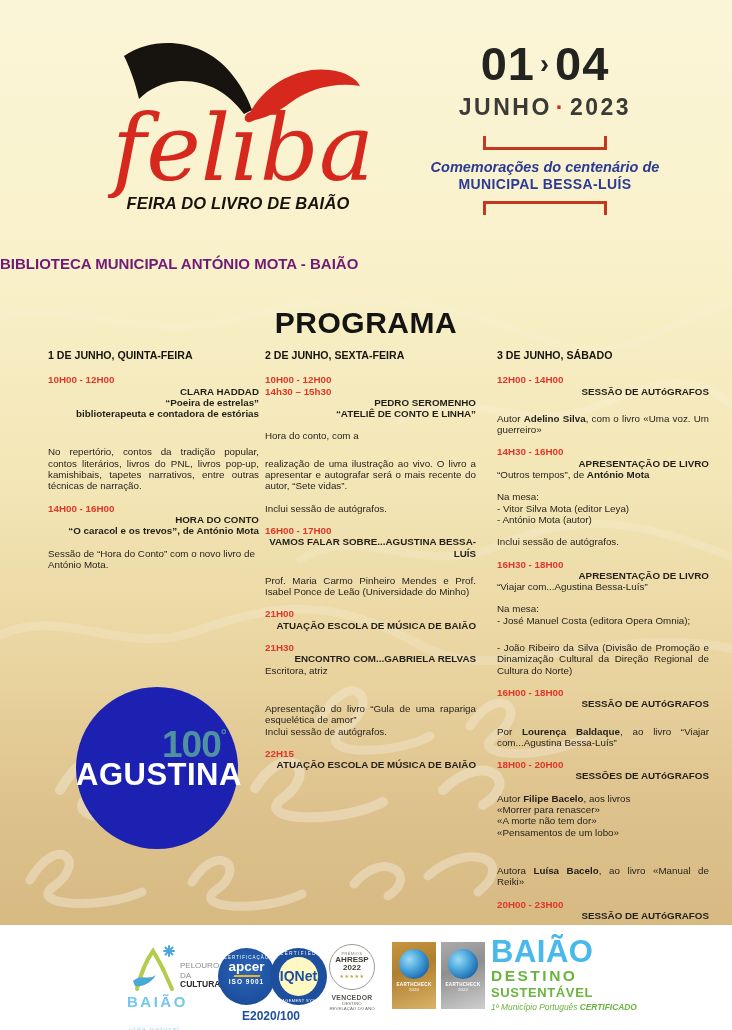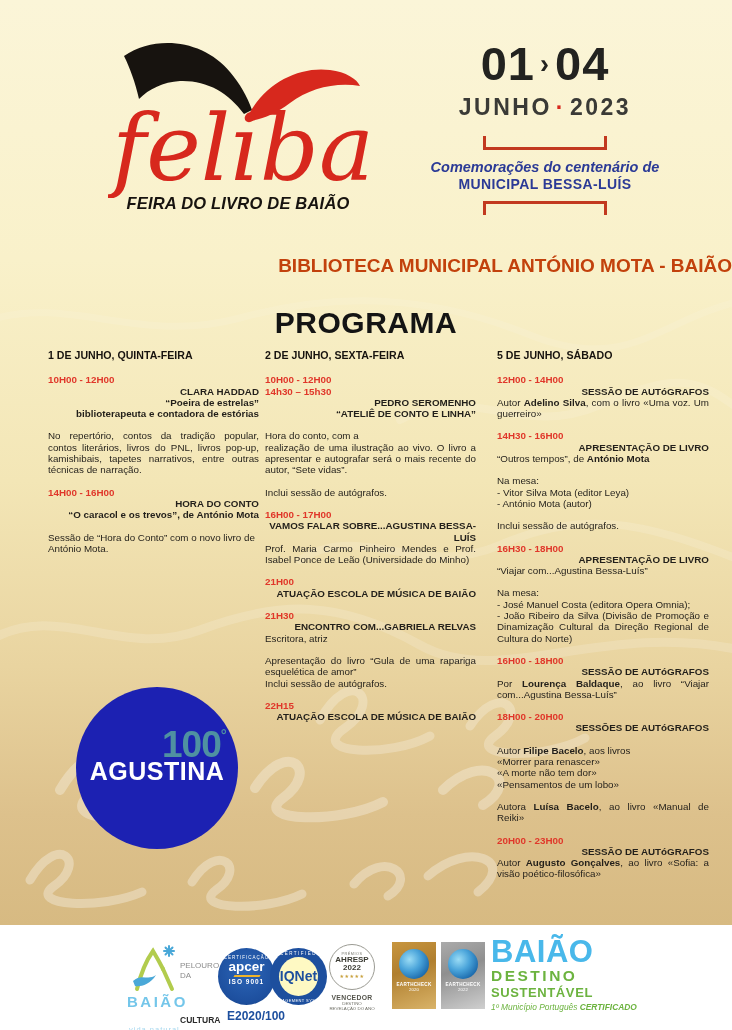--- a/index.html
+++ b/index.html
@@ -19,69 +19,69 @@
   .date-big{font-size:47px;font-weight:700;color:#232320;line-height:1;letter-spacing:1px;}
   .date-big .chev{font-size:27px;vertical-align:7px;padding:0 5px;font-weight:700;}
   .date-month{margin-top:7px;font-size:23px;font-weight:700;letter-spacing:2.5px;color:#3a3a36;}
   .date-month .dot{color:#d7281d;padding:0 4px;}
   .bracket{width:118px;height:11px;margin:15px auto 9px;}
   .bracket.top{border-left:3px solid #c2391f;border-right:3px solid #c2391f;border-bottom:3px solid #c2391f;}
   .bracket.bottom{border-left:3px solid #c2391f;border-right:3px solid #c2391f;border-top:3px solid #c2391f;margin:9px auto 0;}
   .cent1{font-size:14.5px;font-weight:700;color:#2b3a96;font-style:italic;}
   .cent2{font-size:14px;font-weight:700;color:#2b3a96;letter-spacing:.4px;margin-top:1px;}
 
-  .venue{position:absolute;left:0;top:255px;width:732px;text-align:right;
-         font-size:19px;font-weight:600;color:#c2410c;letter-spacing:0;}
+  .venue{position:absolute;left:0;top:255px;width:732px;text-align:left;
+         font-size:15px;font-weight:600;color:#701a75;letter-spacing:0;}
   .programa{position:absolute;left:0;top:306px;width:732px;text-align:center;
             font-size:30px;font-weight:700;color:#141414;letter-spacing:.5px;}
 
   
   .col{position:absolute;top:350px;width:211px;font-size:9.8px;line-height:11.3px;color:#221f1a;}
   .col-0{left:48px;} .col-1{left:265px;} .col-2{left:497px;width:212px;}
   .day-header{font-weight:700;font-size:10.6px;margin-bottom:13px;color:#17130f;}
   .blk-time{color:#e0372a;font-weight:700;}
   .blk-b{font-weight:700;text-align:right;}
-  .blk-p{text-align:justify;}
+  .blk-p{text-align:justify;margin-top:16px;}
   .blk-g{height:11px;}
   .bseg{font-weight:700;}
 
   
   .agustina{position:absolute;left:76px;top:687px;width:162px;height:162px;border-radius:50%;
             background:#1c21b2;}
   .ag-name{position:absolute;left:0;top:70px;width:100%;text-align:center;color:#fff;
-           font-weight:700;font-size:25px;letter-spacing:.5px;z-index:2;}
+           font-weight:700;font-size:31px;letter-spacing:.5px;z-index:2;}
   .ag-100{position:absolute;left:86px;top:37px;font-weight:700;font-size:37px;
           color:rgba(90,170,158,.82);z-index:1;letter-spacing:-1px;}
   .ag-100 .deg{font-size:15px;vertical-align:17px;}
 
   
   .footer{position:absolute;left:0;top:925px;width:732px;height:105px;background:#ffffff;}
   .pel-icon{position:absolute;left:130px;top:18px;width:46px;height:50px;}
   .pel-text{position:absolute;left:180px;top:36px;font-size:8px;color:#8c8c8c;line-height:9.5px;}
-  .pel-text .cult{font-weight:700;color:#2b2b2b;font-size:8.5px;margin-top:36px;}
+  .pel-text .cult{font-weight:700;color:#2b2b2b;font-size:8.5px;}
   .pel-baiao{position:absolute;left:127px;top:68px;font-size:15px;font-weight:700;
              color:#74c6ea;letter-spacing:2.5px;}
   .pel-vida{position:absolute;left:129px;top:84px;font-size:7.5px;color:#a7d8ef;letter-spacing:1px;margin-top:16px;}
 
   .apcer{position:absolute;left:218px;top:23px;width:57px;height:57px;border-radius:50%;
          background:radial-gradient(circle at 50% 40%,#2c66b8 0%,#1d4f9e 70%,#143a78 100%);
          color:#fff;text-align:center;}
   .apcer .tt{font-size:4.5px;letter-spacing:1px;margin-top:7px;}
   .apcer .nm{font-size:13.5px;font-weight:700;line-height:14px;}
   .apcer .sl{width:26px;height:2px;background:#f0b429;margin:1px auto;transform:skewX(-30deg);}
   .apcer .bb{font-size:6.5px;font-weight:700;letter-spacing:1px;}
 
   .iqnet{position:absolute;left:270px;top:23px;width:57px;height:57px;border-radius:50%;
          background:#1d4f9e;text-align:center;}
   .iqnet .inner{position:absolute;left:9px;top:9px;width:39px;height:39px;border-radius:50%;
                 background:#fef9c3;line-height:39px;font-size:14px;font-weight:700;color:#1d4f9e;}
   .iqnet .tt{position:absolute;left:0;top:2.5px;width:100%;font-size:4.5px;color:#fff;letter-spacing:1.5px;}
   .iqnet .bb{position:absolute;left:0;bottom:2.5px;width:100%;font-size:4px;color:#fff;letter-spacing:.4px;}
 
-  .ecode{position:absolute;left:199px;top:84px;width:114px;text-align:center;
+  .ecode{position:absolute;left:214px;top:84px;width:114px;text-align:center;
          font-size:12px;font-weight:700;color:#1d4f9e;}
 
   .ahresp{position:absolute;left:327px;top:19px;width:50px;text-align:center;}
   .ah-circle{width:44px;height:44px;border-radius:50%;background:#fff;border:1px solid #9b9b93;
              margin:0 auto;text-align:center;}
   .ah-circle .p{font-size:3.8px;color:#7a7a72;margin-top:7px;letter-spacing:.5px;}
   .ah-circle .n{font-size:8px;font-weight:700;color:#3c3c34;line-height:8px;}
   .ah-circle .y{font-size:8px;font-weight:700;color:#3c3c34;line-height:8.5px;}
   .ah-circle .s{font-size:5px;color:#c9a23f;letter-spacing:.5px;line-height:6px;}
   .ah-win{font-size:6.8px;font-weight:700;color:#55554d;margin-top:4px;letter-spacing:.3px;}
@@ -182,21 +182,21 @@
       <div class="blk-b"><span>ENCONTRO COM...GABRIELA RELVAS</span></div>
       <div class="blk-t"><span>Escritora, atriz</span></div>
       <div class="blk-g"></div>
       <div class="blk-p"><span>Apresentação do livro “Gula de uma rapariga esquelética de amor”</span></div>
       <div class="blk-t"><span>Inclui sessão de autógrafos.</span></div>
       <div class="blk-g"></div>
       <div class="blk-time"><span>22H15</span></div>
       <div class="blk-b"><span>ATUAÇÃO ESCOLA DE MÚSICA DE BAIÃO</span></div>
     </div>
   <div class="col col-2">
-      <div class="day-header">5 DE JUNHO, SÁBADO</div>
+      <div class="day-header">3 DE JUNHO, SÁBADO</div>
       <div class="blk-time"><span>12H00 - 14H00</span></div>
       <div class="blk-b"><span>SESSÃO DE AUTóGRAFOS</span></div>
       <div class="blk-p"><span>Autor </span><span class="bseg">Adelino Silva</span><span>, com o livro «Uma voz. Um guerreiro»</span></div>
       <div class="blk-g"></div>
       <div class="blk-time"><span>14H30 - 16H00</span></div>
       <div class="blk-b"><span>APRESENTAÇÃO DE LIVRO</span></div>
       <div class="blk-t"><span>“Outros tempos”, de </span><span class="bseg">António Mota</span></div>
       <div class="blk-g"></div>
       <div class="blk-t"><span>Na mesa:</span></div>
       <div class="blk-t"><span>- Vitor Silva Mota (editor Leya)</span></div>

